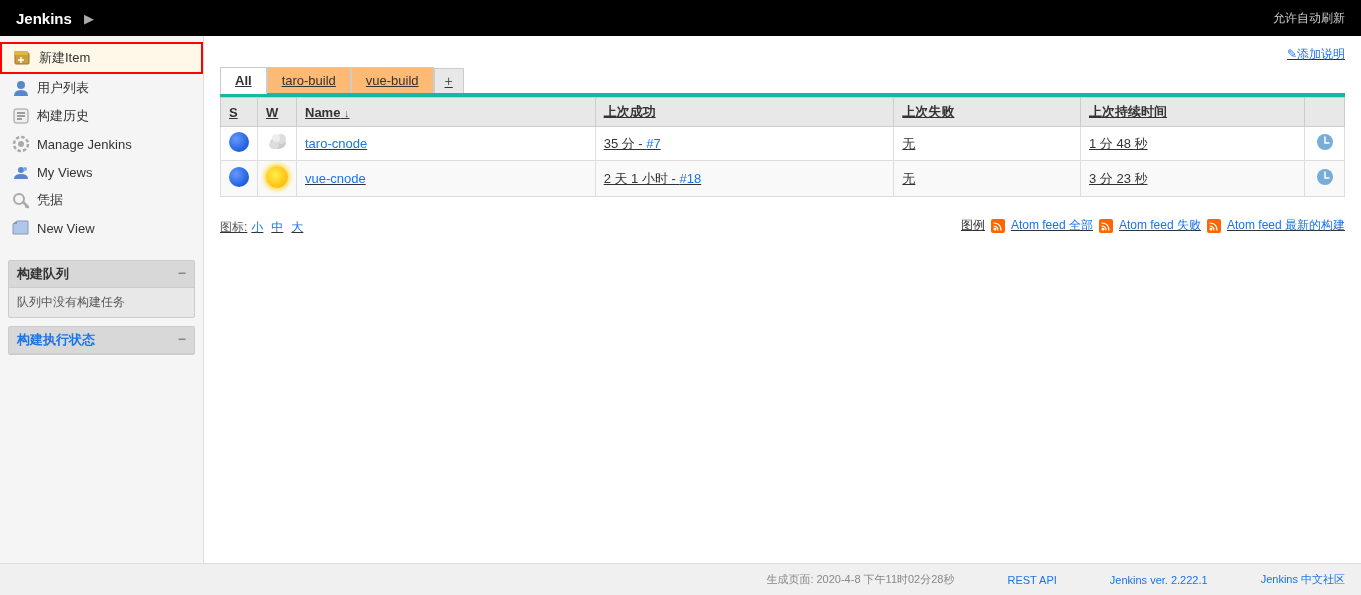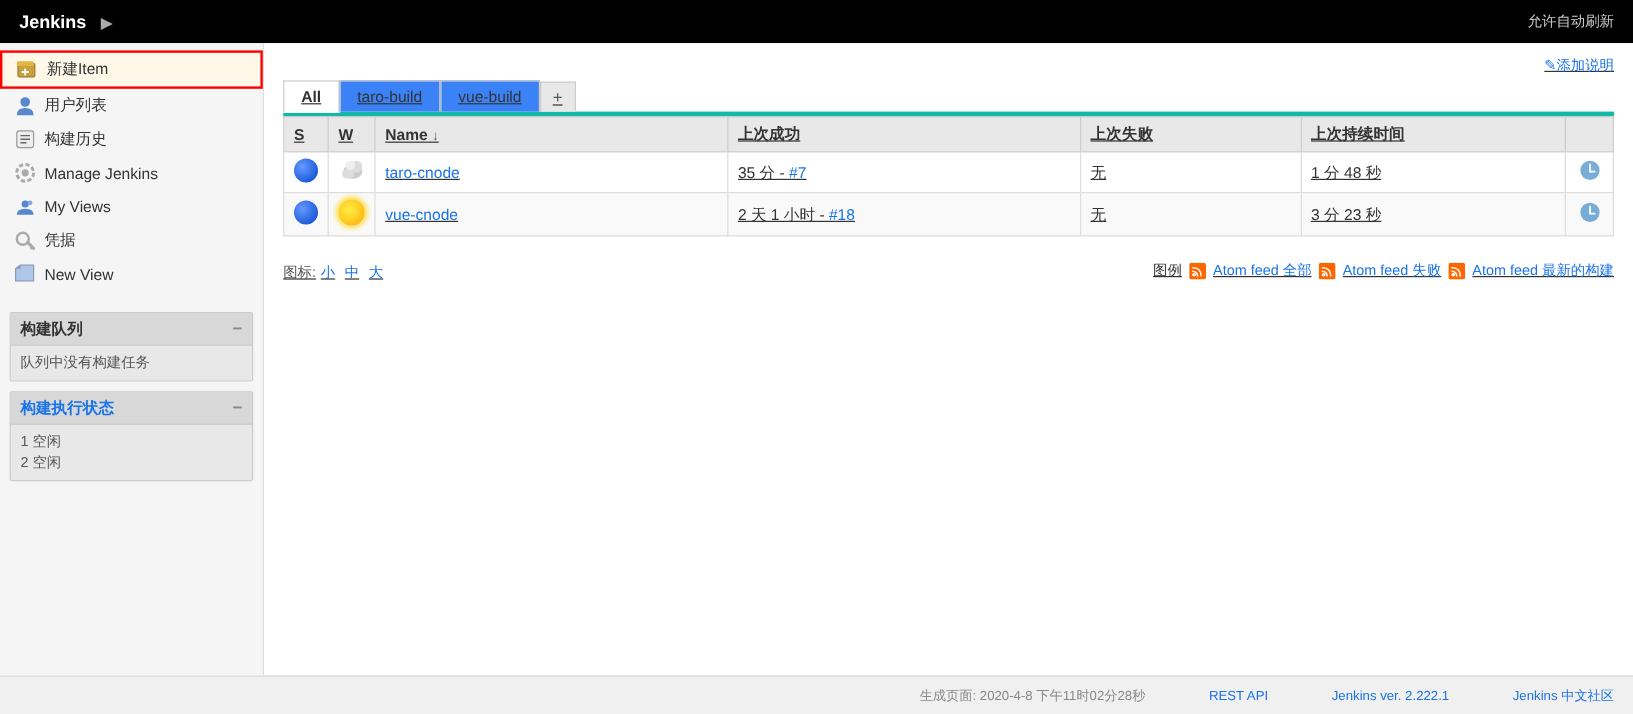--- a/index.html
+++ b/index.html
@@ -19,21 +19,21 @@
     #header .logo-text { font-size: 15px; font-weight: bold; color: #fff; }
     #header .allow-refresh { font-size: 12px; color: #ccc; }
 
     
     #main { display: flex; flex: 1; }
 
     
     #sidebar {
       background: #f5f5f5;
       border-right: 1px solid #ddd;
-      width: 220px;
+      width: 204px;
       min-width: 200px;
       padding: 6px 0;
     }
     .sidebar-item {
       display: flex;
       align-items: center;
       gap: 7px;
       padding: 5px 12px;
       cursor: pointer;
       color: #333;
@@ -72,21 +72,21 @@
     
     .content-top { display: flex; justify-content: flex-end; margin-bottom: 4px; }
     .add-desc-link { color: #1a73e8; text-decoration: none; font-size: 12px; }
 
     
     .tabs { display: flex; align-items: center; gap: 0; margin-bottom: 0; border-bottom: 4px solid #14b8a6; }
     .tab {
       padding: 5px 14px;
       border: 1px solid #ccc;
       border-bottom: none;
-      background: #3b82f6;
+      background: #fdba74;
       cursor: pointer;
       font-size: 13px;
       color: #333;
       text-decoration: none;
     }
     .tab.active { background: #fff; font-weight: bold; border-bottom: 1px solid #fff; margin-bottom: -1px; }
     .tab-add { padding: 4px 10px; border: 1px solid #ccc; border-bottom: none; background: #e8e8e8; cursor: pointer; color: #555; font-size: 14px; }
 
     
     .jobs-table { width: 100%; border-collapse: collapse; margin-top: 0; }
@@ -250,28 +250,20 @@
       </div>
       <div class="sidebar-section-content">
         <span>队列中没有构建任务</span>
       </div>
     </div>
 
     <div class="sidebar-section" style="margin-top:8px;">
       <div class="sidebar-section-header">
         <span style="color:#1a73e8;">构建执行状态</span>
         <span class="section-minus">−</span>
-      </div>
-      <div class="sidebar-section-content">
-        <div>
-          <span>1 空闲</span>
-        </div>
-        <div>
-          <span>2 空闲</span>
-        </div>
       </div>
     </div>
 
   </div>
 
   <div id="content">
 
     <div class="content-top">
       <a class="add-desc-link" href="#">✎添加说明</a>
     </div>

